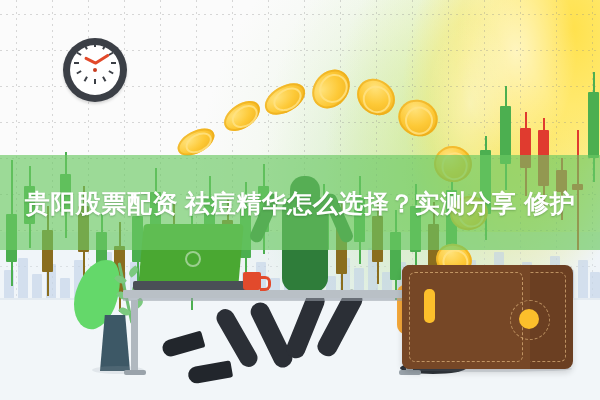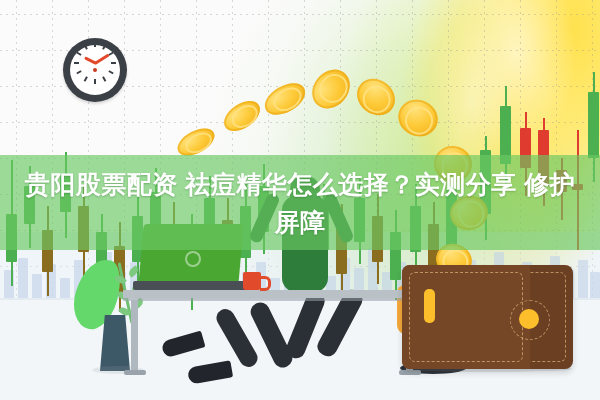--- a/index.html
+++ b/index.html
@@ -432,16 +432,15 @@
       <div class="wallet-dash" style="left:7px;top:7px;right:7px;bottom:7px;"></div>
       <div class="wallet-strip"></div>
     </div>
     <div class="wallet-btn-ring"></div>
     <div class="wallet-btn"></div>
   </div>
 
   <div class="banner"></div>
   <div class="title">
     <span>贵阳股票配资 祛痘精华怎么选择？实测分享 修护</span>
-    <span>屏障</span>
   </div>
 
 </div>
 
 </body></html>

